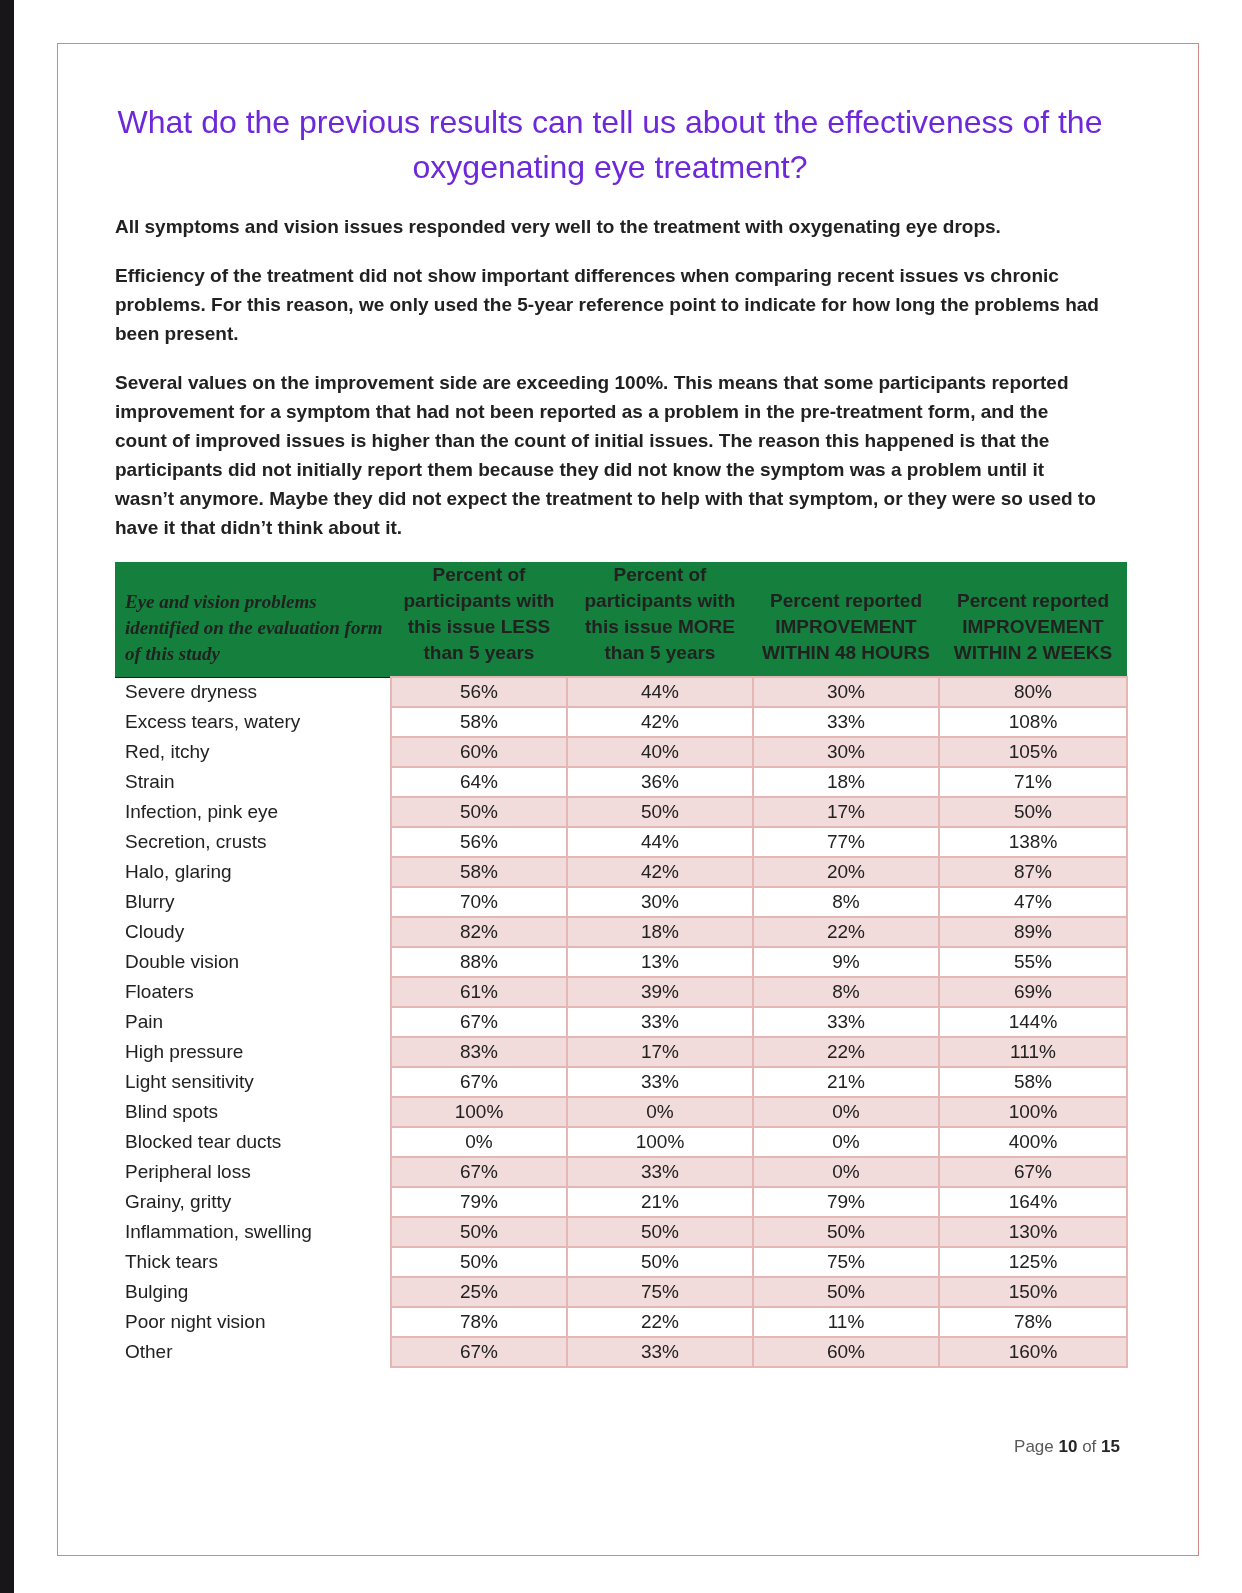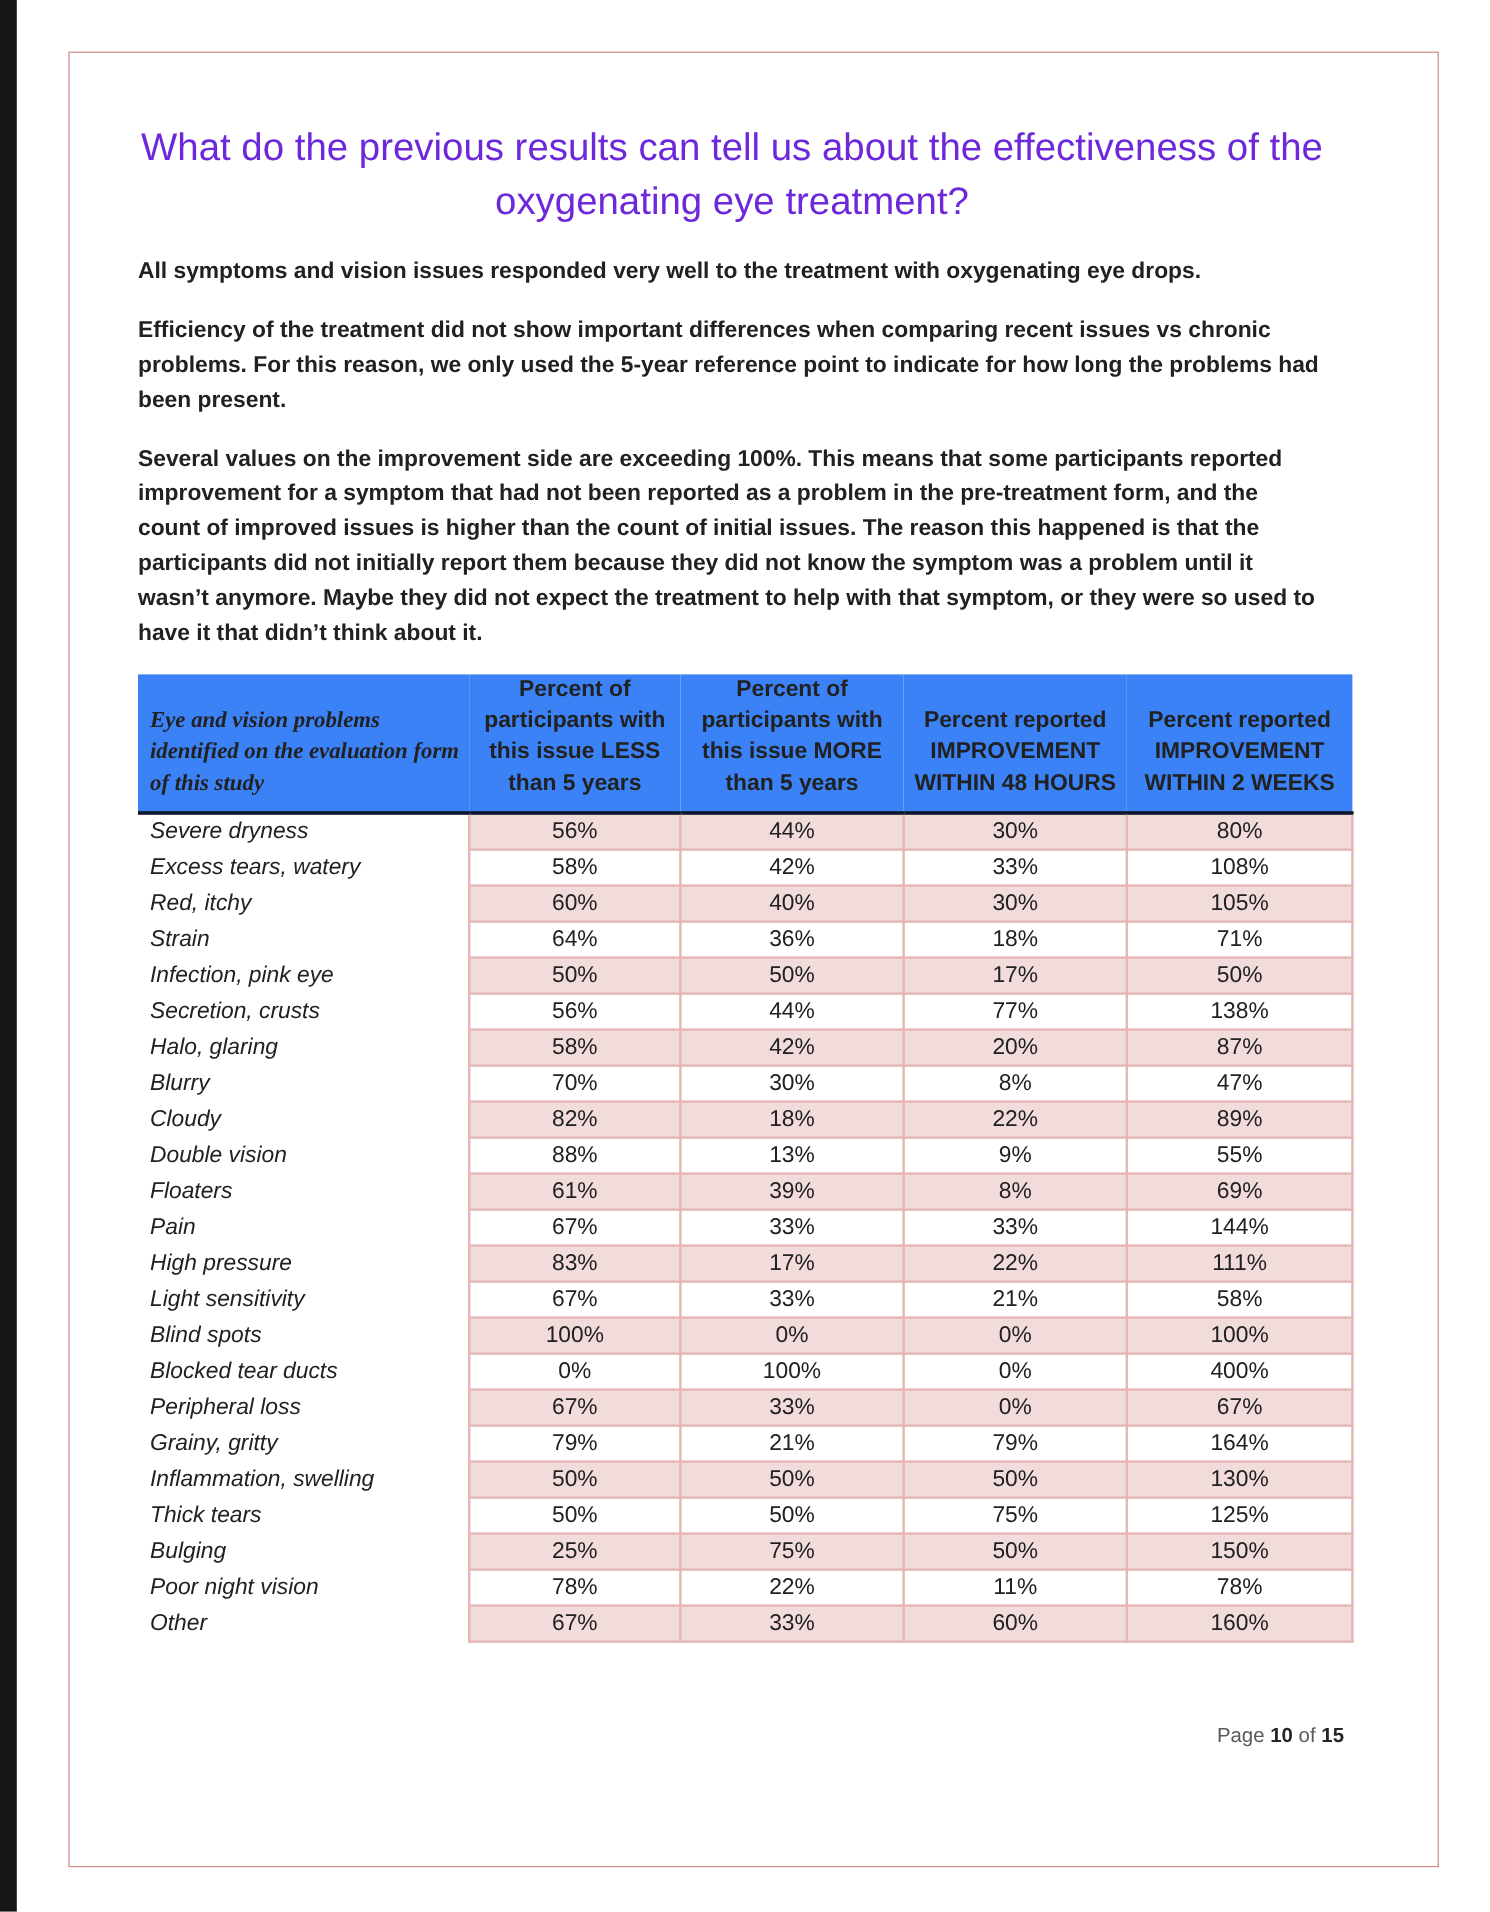--- a/index.html
+++ b/index.html
@@ -55,32 +55,31 @@
   }
   table.results th, table.results td {
     font-size: 19px;
   }
   thead th {
     font-weight: bold;
     text-align: center;
     vertical-align: bottom;
     line-height: 26px;
     padding: 0 6px 10px 6px;
-    border-bottom: 3px solid #0f172a;
-    background: #3b82f6;
+    border-bottom: 1px solid #0f172a;
+    background: #15803d;
   }
   thead th.first {
     text-align: left;
     font-style: italic;
     padding-left: 10px;
     font-family: Liberation Serif, serif;
   }
   tbody td { height: 30px; }
   td.label-cell {
-    font-style: italic;
     text-align: left;
     padding-left: 10px;
     background: #ffffff;
     border: none;
   }
   td.data-cell {
     text-align: center;
     border: 2px solid #e4b6b4;
     background: #ffffff;
   }

